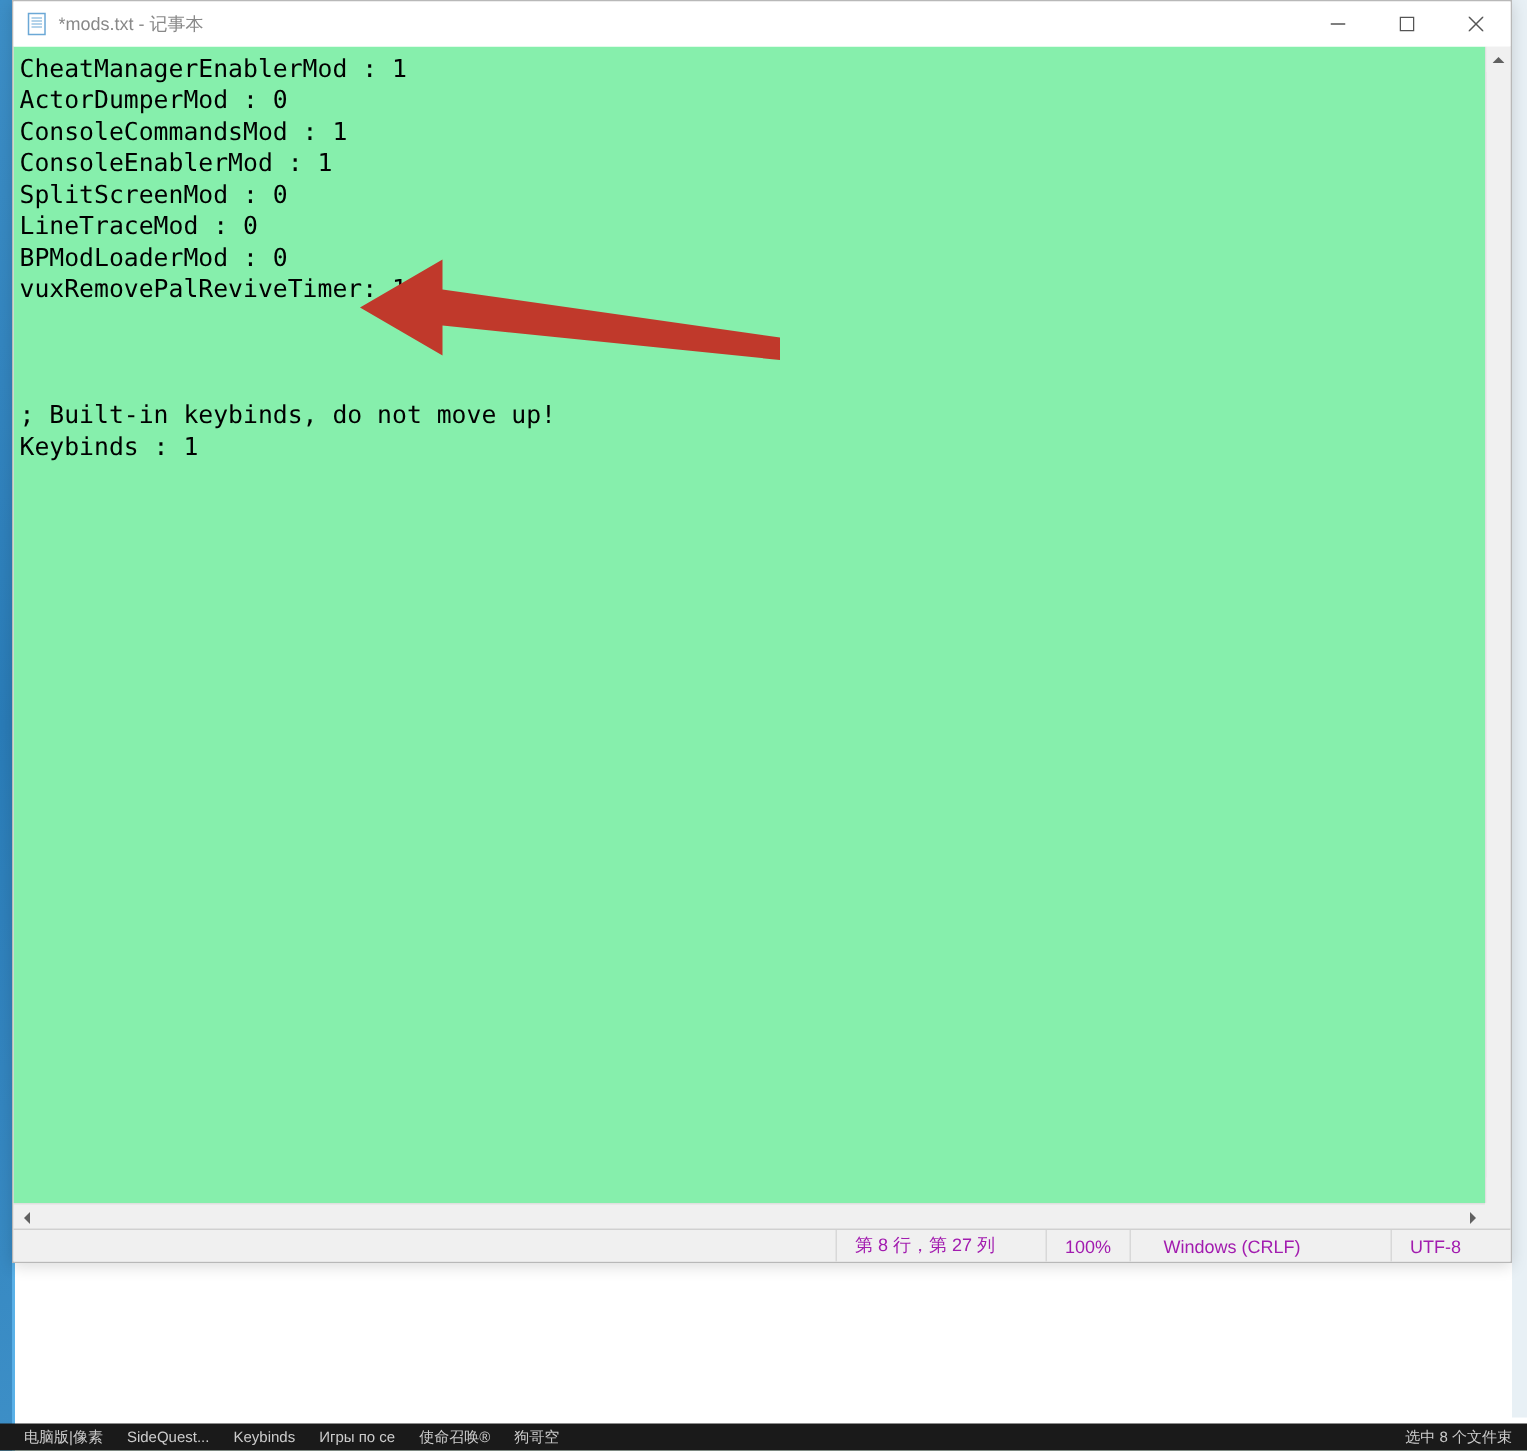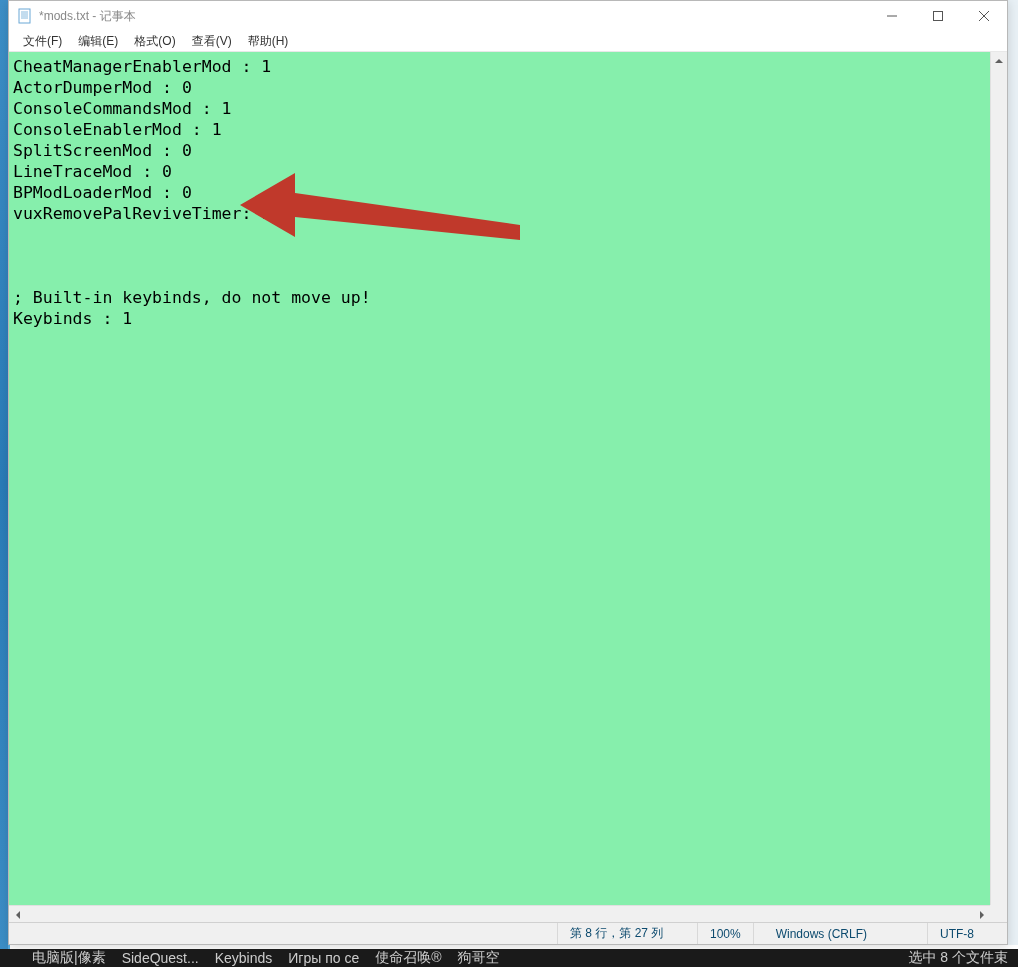--- a/index.html
+++ b/index.html
@@ -21,21 +21,21 @@
       top: 0;
       width: 8px;
       height: 100%;
       background: linear-gradient(180deg, #3d8fc7 0%, #2a7cb8 50%, #3d8fc7 100%);
     }
     .notepad-window {
       position: absolute;
       left: 8px;
       top: 0;
       width: 1000px;
-      height: 945px;
+      height: 842px;
       background: #ffffff;
       border: 1px solid #b8b8b8;
       box-shadow: 0 2px 10px rgba(0,0,0,0.15);
       display: flex;
       flex-direction: column;
     }
     .titlebar {
       height: 30px;
       background: #ffffff;
       display: flex;
@@ -162,21 +162,21 @@
     .scrollbar-h-track {
       flex: 1;
     }
     .statusbar {
       height: 22px;
       background: #f0f0f0;
       border-top: 1px solid #d0d0d0;
       display: flex;
       align-items: center;
       font-size: 12px;
-      color: #0c4a6e;
+      color: #a21caf;
     }
     .status-cell {
       padding: 0 12px;
       border-left: 1px solid #d8d8d8;
       height: 100%;
       display: flex;
       align-items: center;
     }
     .status-spacer {
       flex: 1;
@@ -191,23 +191,23 @@
     .taskbar {
       position: absolute;
       bottom: 0;
       left: 0;
       right: 0;
       height: 18px;
       background: #1a1a1a;
       display: flex;
       align-items: center;
       overflow: hidden;
-      font-size: 14px;
+      font-size: 10px;
       color: #ccc;
-      padding-left: 24px;
+      padding-left: 8px;
     }
     .taskbar-item {
       padding: 0 8px;
       white-space: nowrap;
     }
     .right-side-fragments {
       position: absolute;
       right: 0;
       top: 0;
       width: 10px;
@@ -252,27 +252,20 @@
       </div>
       <div class="win-btn close">
         <svg width="10" height="10" viewBox="0 0 10 10">
             <line x1="0" y1="0" x2="10" y2="10" stroke="currentColor" stroke-width="1"></line>
             <line x1="10" y1="0" x2="0" y2="10" stroke="currentColor" stroke-width="1"></line>
           </svg>
       </div>
     </div>
   </div>
 
-  <div class="menubar">
-    <span class="menu-item">文件(F)</span>
-    <span class="menu-item">编辑(E)</span>
-    <span class="menu-item">格式(O)</span>
-    <span class="menu-item">查看(V)</span>
-    <span class="menu-item">帮助(H)</span>
-  </div>
 
   <div class="content-area">
     <div class="text-content" id="text-content">CheatManagerEnablerMod : 1
 ActorDumperMod : 0
 ConsoleCommandsMod : 1
 ConsoleEnablerMod : 1
 SplitScreenMod : 0
 LineTraceMod : 0
 BPModLoaderMod : 0
 vuxRemovePalReviveTimer: 1

